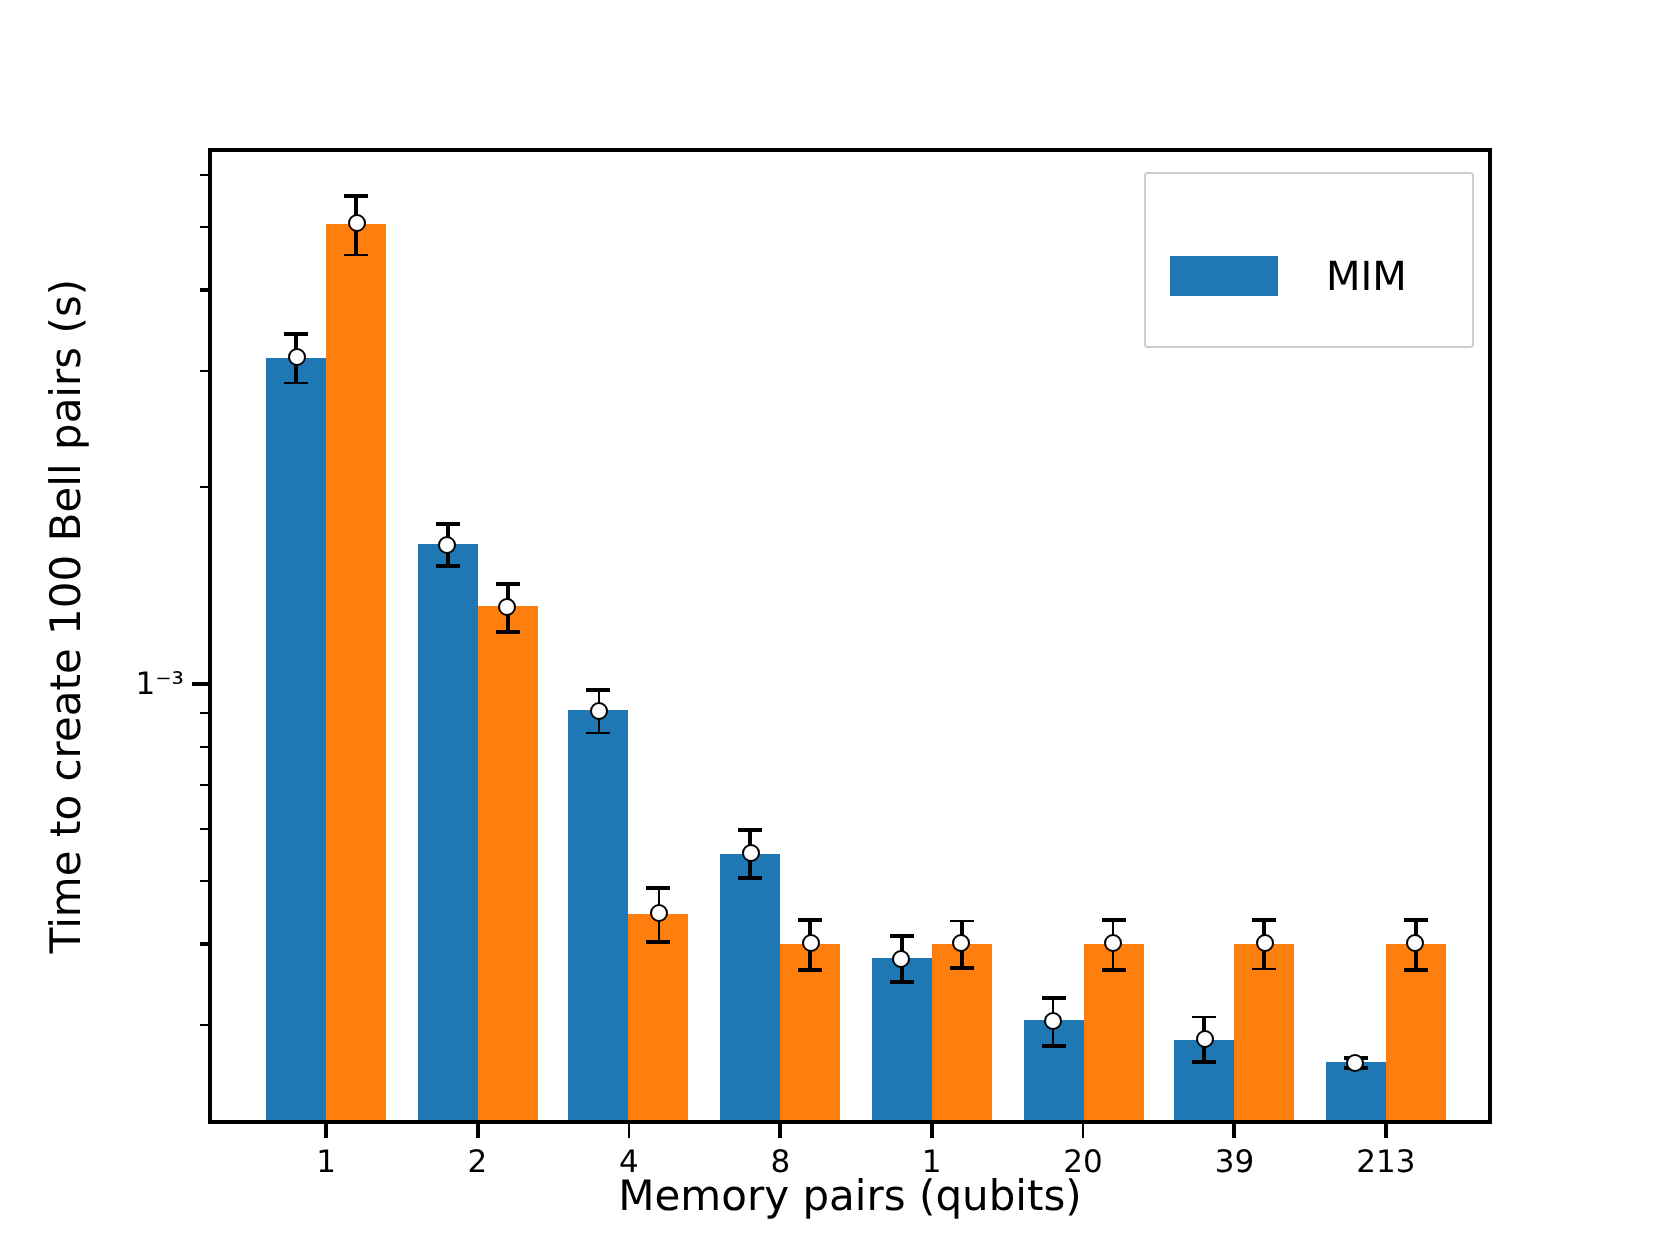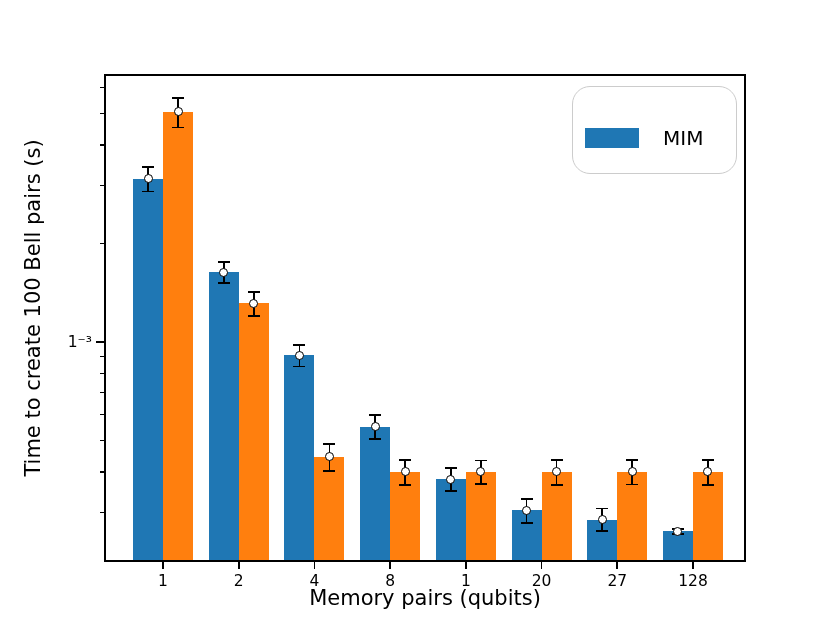--- a/index.html
+++ b/index.html
@@ -77,21 +77,21 @@
     white-space: nowrap;
   }
   #legend {
     position: absolute;
     left: 466px;
     top: 10px;
     width: 165px;
     height: 88px;
     box-sizing: border-box;
     border: 1px solid #cccccc;
-    border-radius: 18px;
+    border-radius: 2px;
     background: #ffffff;
     padding: 20px 0 4px 12px;
     display: flex;
     flex-direction: column;
     justify-content: space-around;
     z-index: 10;
   }
   .legend-item {
     display: flex;
     align-items: center;
@@ -201,33 +201,33 @@
       <div class="err-line" style="left: 419.65px; width: 1.8px; top: 422.738px; height: 24.2654px; z-index: 3;"></div>
       <div class="err-cap" style="left: 414.55px; width: 12px; top: 421.838px; height: 1.8px; z-index: 3;"></div>
       <div class="err-cap" style="left: 414.55px; width: 12px; top: 446.104px; height: 1.8px; z-index: 3;"></div>
       <div class="err-marker" style="left: 416.05px; top: 429.853px;"></div>
       <div class="bar" style="left: 435.55px; width: 30px; height: 88.1452px; background: rgb(255, 127, 14); z-index: 1;"></div>
       <div class="err-line" style="left: 449.65px; width: 1.8px; top: 383.619px; height: 25.6258px; z-index: 3;"></div>
       <div class="err-cap" style="left: 444.55px; width: 12px; top: 382.719px; height: 1.8px; z-index: 3;"></div>
       <div class="err-cap" style="left: 444.55px; width: 12px; top: 408.345px; height: 1.8px; z-index: 3;"></div>
       <div class="err-marker" style="left: 446.05px; top: 391.355px;"></div>
       <div class="x-tick" style="left: 510.36px; top: calc(100% + 2px); width: 1.8px; height: 7px;"></div>
-      <div class="x-tick-label" style="left: 489.26px; top: calc(100% + 12px);">27</div>
+      <div class="x-tick-label" style="left: 489.26px; top: calc(100% + 12px);">39</div>
       <div class="bar" style="left: 481.26px; width: 30px; height: 40.5147px; background: rgb(31, 119, 180); z-index: 1;"></div>
       <div class="err-line" style="left: 495.36px; width: 1.8px; top: 432.503px; height: 22.8854px; z-index: 3;"></div>
       <div class="err-cap" style="left: 490.26px; width: 12px; top: 431.603px; height: 1.8px; z-index: 3;"></div>
       <div class="err-cap" style="left: 490.26px; width: 12px; top: 454.489px; height: 1.8px; z-index: 3;"></div>
       <div class="err-marker" style="left: 491.76px; top: 438.985px;"></div>
       <div class="bar" style="left: 511.26px; width: 30px; height: 88.1452px; background: rgb(255, 127, 14); z-index: 1;"></div>
       <div class="err-line" style="left: 525.36px; width: 1.8px; top: 384.272px; height: 24.1951px; z-index: 3;"></div>
       <div class="err-cap" style="left: 520.26px; width: 12px; top: 383.372px; height: 1.8px; z-index: 3;"></div>
       <div class="err-cap" style="left: 520.26px; width: 12px; top: 407.567px; height: 1.8px; z-index: 3;"></div>
       <div class="err-marker" style="left: 521.76px; top: 391.355px;"></div>
       <div class="x-tick" style="left: 586.07px; top: calc(100% + 2px); width: 1.8px; height: 7px;"></div>
-      <div class="x-tick-label" style="left: 564.97px; top: calc(100% + 12px);">128</div>
+      <div class="x-tick-label" style="left: 564.97px; top: calc(100% + 12px);">213</div>
       <div class="bar" style="left: 556.97px; width: 30px; height: 28.6113px; background: rgb(31, 119, 180); z-index: 1;"></div>
       <div class="err-line" style="left: 571.07px; width: 1.8px; top: 452.715px; height: 5.39915px; z-index: 3;"></div>
       <div class="err-cap" style="left: 565.97px; width: 12px; top: 451.815px; height: 1.8px; z-index: 3;"></div>
       <div class="err-cap" style="left: 565.97px; width: 12px; top: 457.214px; height: 1.8px; z-index: 3;"></div>
       <div class="err-marker" style="left: 567.47px; top: 450.889px;"></div>
       <div class="bar" style="left: 586.97px; width: 30px; height: 88.1452px; background: rgb(255, 127, 14); z-index: 1;"></div>
       <div class="err-line" style="left: 601.07px; width: 1.8px; top: 383.619px; height: 25.6258px; z-index: 3;"></div>
       <div class="err-cap" style="left: 595.97px; width: 12px; top: 382.719px; height: 1.8px; z-index: 3;"></div>
       <div class="err-cap" style="left: 595.97px; width: 12px; top: 408.345px; height: 1.8px; z-index: 3;"></div>
       <div class="err-marker" style="left: 597.47px; top: 391.355px;"></div>

